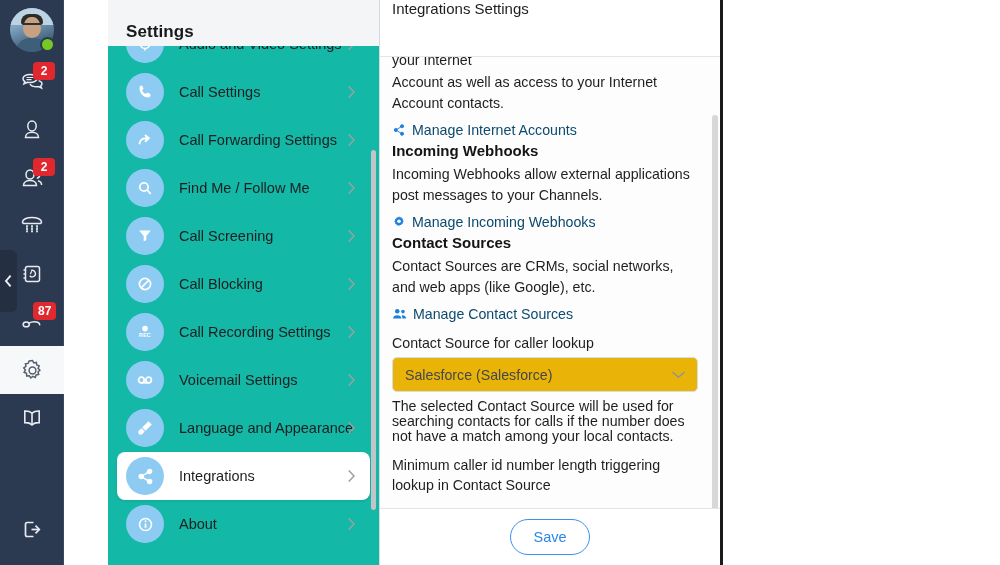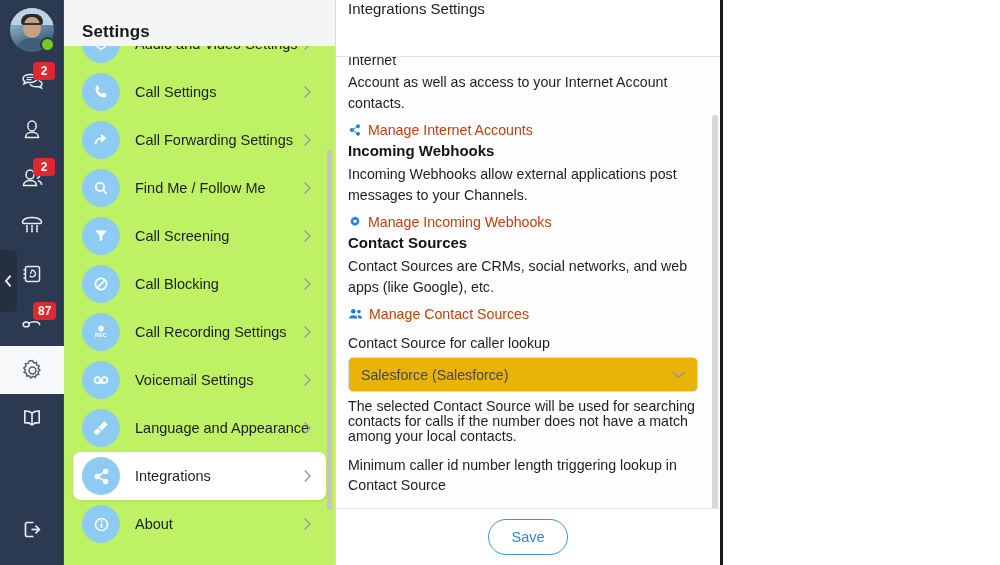--- a/index.html
+++ b/index.html
@@ -126,23 +126,24 @@
     cursor: pointer;
     z-index: 5;
   }
   .collapse-tab svg { display:block; }
 
   
   .settings-panel {
     position: relative;
     width: 272px;
     flex: 0 0 272px;
-    background: #bef264;
+    background: #14b8a6;
     border-right: 1px solid #d8dadd;
     overflow: hidden;
+    margin-left: 44px;
   }
   .settings-header {
     height: 46px;
     background: #f4f5f6;
     display: flex; align-items: flex-end;
     padding: 0 0 4px 18px;
   }
   .settings-title {
     font-size: 17px;
     font-weight: bold;
@@ -244,21 +245,21 @@
   }
   .link-row {
     display: flex;
     align-items: center;
     gap: 6px;
     margin: 9px 0 4px 0;
     cursor: pointer;
   }
   .link-row .lk-icon { color: #1b7fe0; display:flex; align-items:center; }
   .link-row .lk-text {
-    color: #c2410c;
+    color: #0c4a6e;
     font-size: 14.2px;
   }
   .field-label {
     font-size: 14.2px;
     line-height: 20px;
     color: #1d1e20;
     margin-top: 11px;
     margin-bottom: 4px;
   }
   .select-box {

